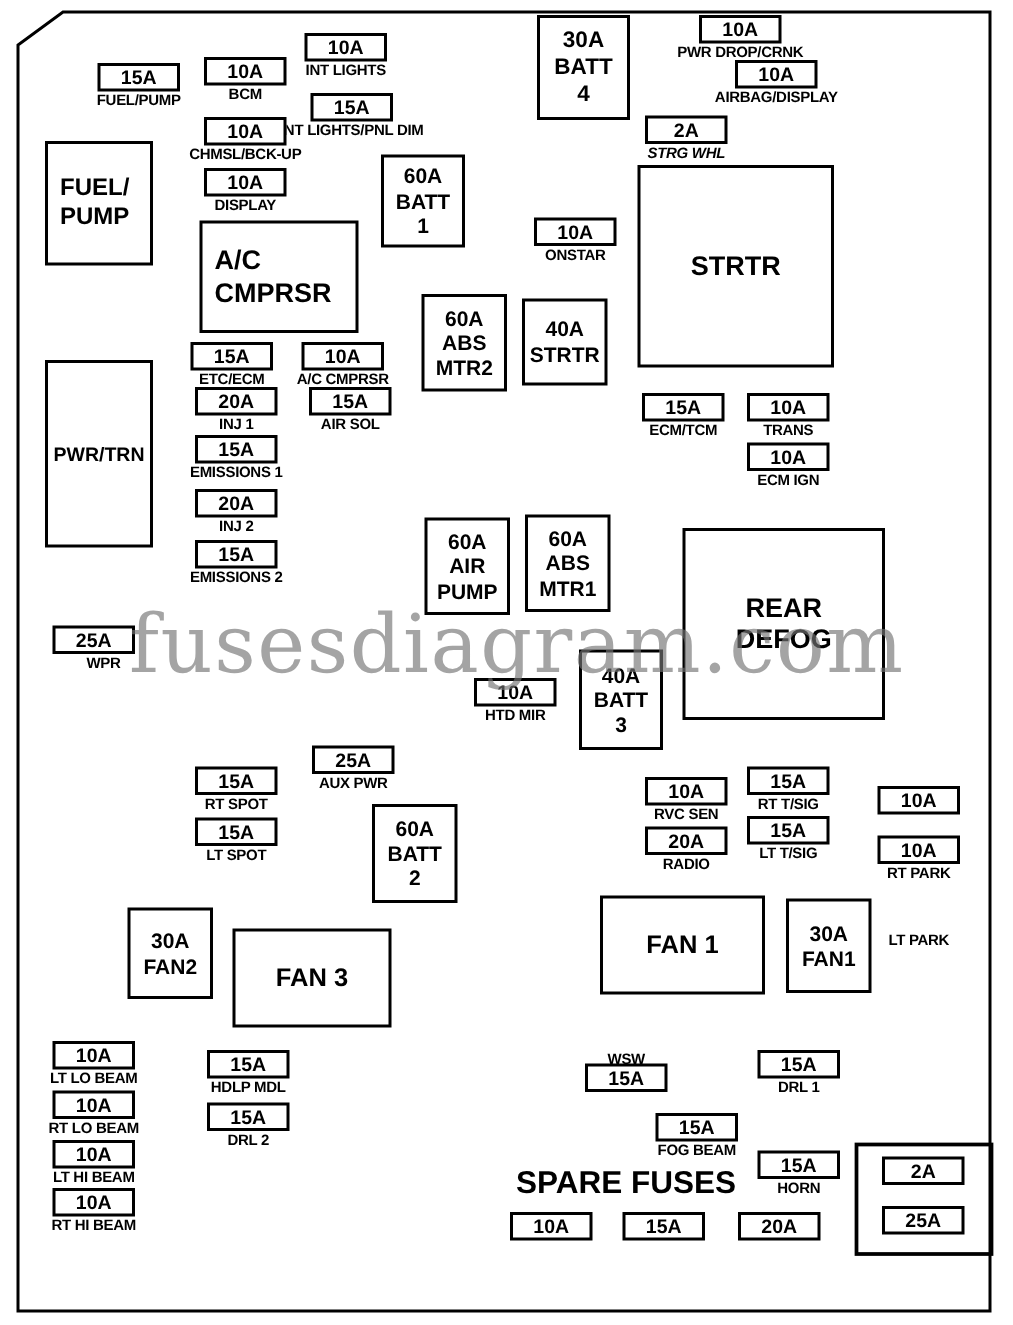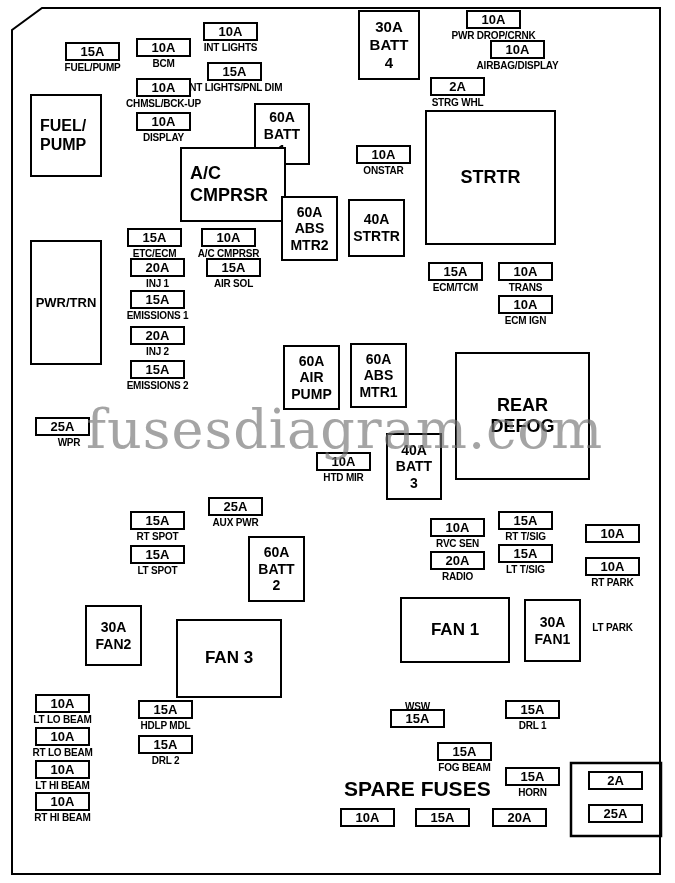--- a/index.html
+++ b/index.html
@@ -52,21 +52,21 @@
       </div>
       <div class="block left" style="left: 30px; top: 94px; width: 72px; height: 83px; font-size: 16px;">
         <div>FUEL/</div>
         <div>PUMP</div>
       </div>
       <div class="block" style="left: 254px; top: 103px; width: 56px; height: 62px; font-size: 14px;">
         <div>60A</div>
         <div>BATT</div>
         <div>1</div>
       </div>
-      <div class="block left" style="left: 133px; top: 147px; width: 106px; height: 75px; font-size: 18px; margin-left: 47px;">
+      <div class="block left" style="left: 133px; top: 147px; width: 106px; height: 75px; font-size: 18px;">
         <div>A/C</div>
         <div>CMPRSR</div>
       </div>
       <div class="block" style="left: 425px; top: 110px; width: 131px; height: 135px; font-size: 18px;">
         <div>STRTR</div>
       </div>
       <div class="block" style="left: 281px; top: 196px; width: 57px; height: 65px; font-size: 14px;">
         <div>60A</div>
         <div>ABS</div>
         <div>MTR2</div>
@@ -99,21 +99,21 @@
       </div>
       <div class="block" style="left: 248px; top: 536px; width: 57px; height: 66px; font-size: 14px;">
         <div>60A</div>
         <div>BATT</div>
         <div>2</div>
       </div>
       <div class="block" style="left: 85px; top: 605px; width: 57px; height: 61px; font-size: 14px;">
         <div>30A</div>
         <div>FAN2</div>
       </div>
-      <div class="block" style="left: 155px; top: 619px; width: 106px; height: 79px; font-size: 17px; margin-left: 21px;">
+      <div class="block" style="left: 155px; top: 619px; width: 106px; height: 66px; font-size: 17px;">
         <div>FAN 3</div>
       </div>
       <div class="block" style="left: 400px; top: 597px; width: 110px; height: 66px; font-size: 17px;">
         <div>FAN 1</div>
       </div>
       <div class="block" style="left: 524px; top: 599px; width: 57px; height: 63px; font-size: 14px;">
         <div>30A</div>
         <div>FAN1</div>
       </div>
       <div class="fuse" style="left: 65px; top: 42px; width: 55px; height: 19px;">15A</div>
@@ -126,21 +126,21 @@
       <div class="caption" style="left: 234.5px; top: 82px;">INT LIGHTS/PNL DIM</div>
       <div class="fuse" style="left: 136px; top: 78px; width: 55px; height: 19px;">10A</div>
       <div class="caption" style="left: 163.5px; top: 98px;">CHMSL/BCK-UP</div>
       <div class="fuse" style="left: 136px; top: 112px; width: 55px; height: 19px;">10A</div>
       <div class="caption" style="left: 163.5px; top: 132px;">DISPLAY</div>
       <div class="fuse" style="left: 466px; top: 10px; width: 55px; height: 19px;">10A</div>
       <div class="caption" style="left: 493.5px; top: 30px;">PWR DROP/CRNK</div>
       <div class="fuse" style="left: 490px; top: 40px; width: 55px; height: 19px;">10A</div>
       <div class="caption" style="left: 517.5px; top: 60px;">AIRBAG/DISPLAY</div>
       <div class="fuse" style="left: 430px; top: 77px; width: 55px; height: 19px;">2A</div>
-      <div class="caption" style="left: 457.5px; top: 97px;">STRG WHL</div>
+      <div class="caption" style="left: 457.5px; top: 97px; font-style: italic;">STRG WHL</div>
       <div class="fuse" style="left: 356px; top: 145px; width: 55px; height: 19px;">10A</div>
       <div class="caption" style="left: 383.5px; top: 165px;">ONSTAR</div>
       <div class="fuse" style="left: 127px; top: 228px; width: 55px; height: 19px;">15A</div>
       <div class="caption" style="left: 154.5px; top: 248px;">ETC/ECM</div>
       <div class="fuse" style="left: 201px; top: 228px; width: 55px; height: 19px;">10A</div>
       <div class="caption" style="left: 228.5px; top: 248px;">A/C CMPRSR</div>
       <div class="fuse" style="left: 130px; top: 258px; width: 55px; height: 19px;">20A</div>
       <div class="caption" style="left: 157.5px; top: 278px;">INJ 1</div>
       <div class="fuse" style="left: 206px; top: 258px; width: 55px; height: 19px;">15A</div>
       <div class="caption" style="left: 233.5px; top: 278px;">AIR SOL</div>

